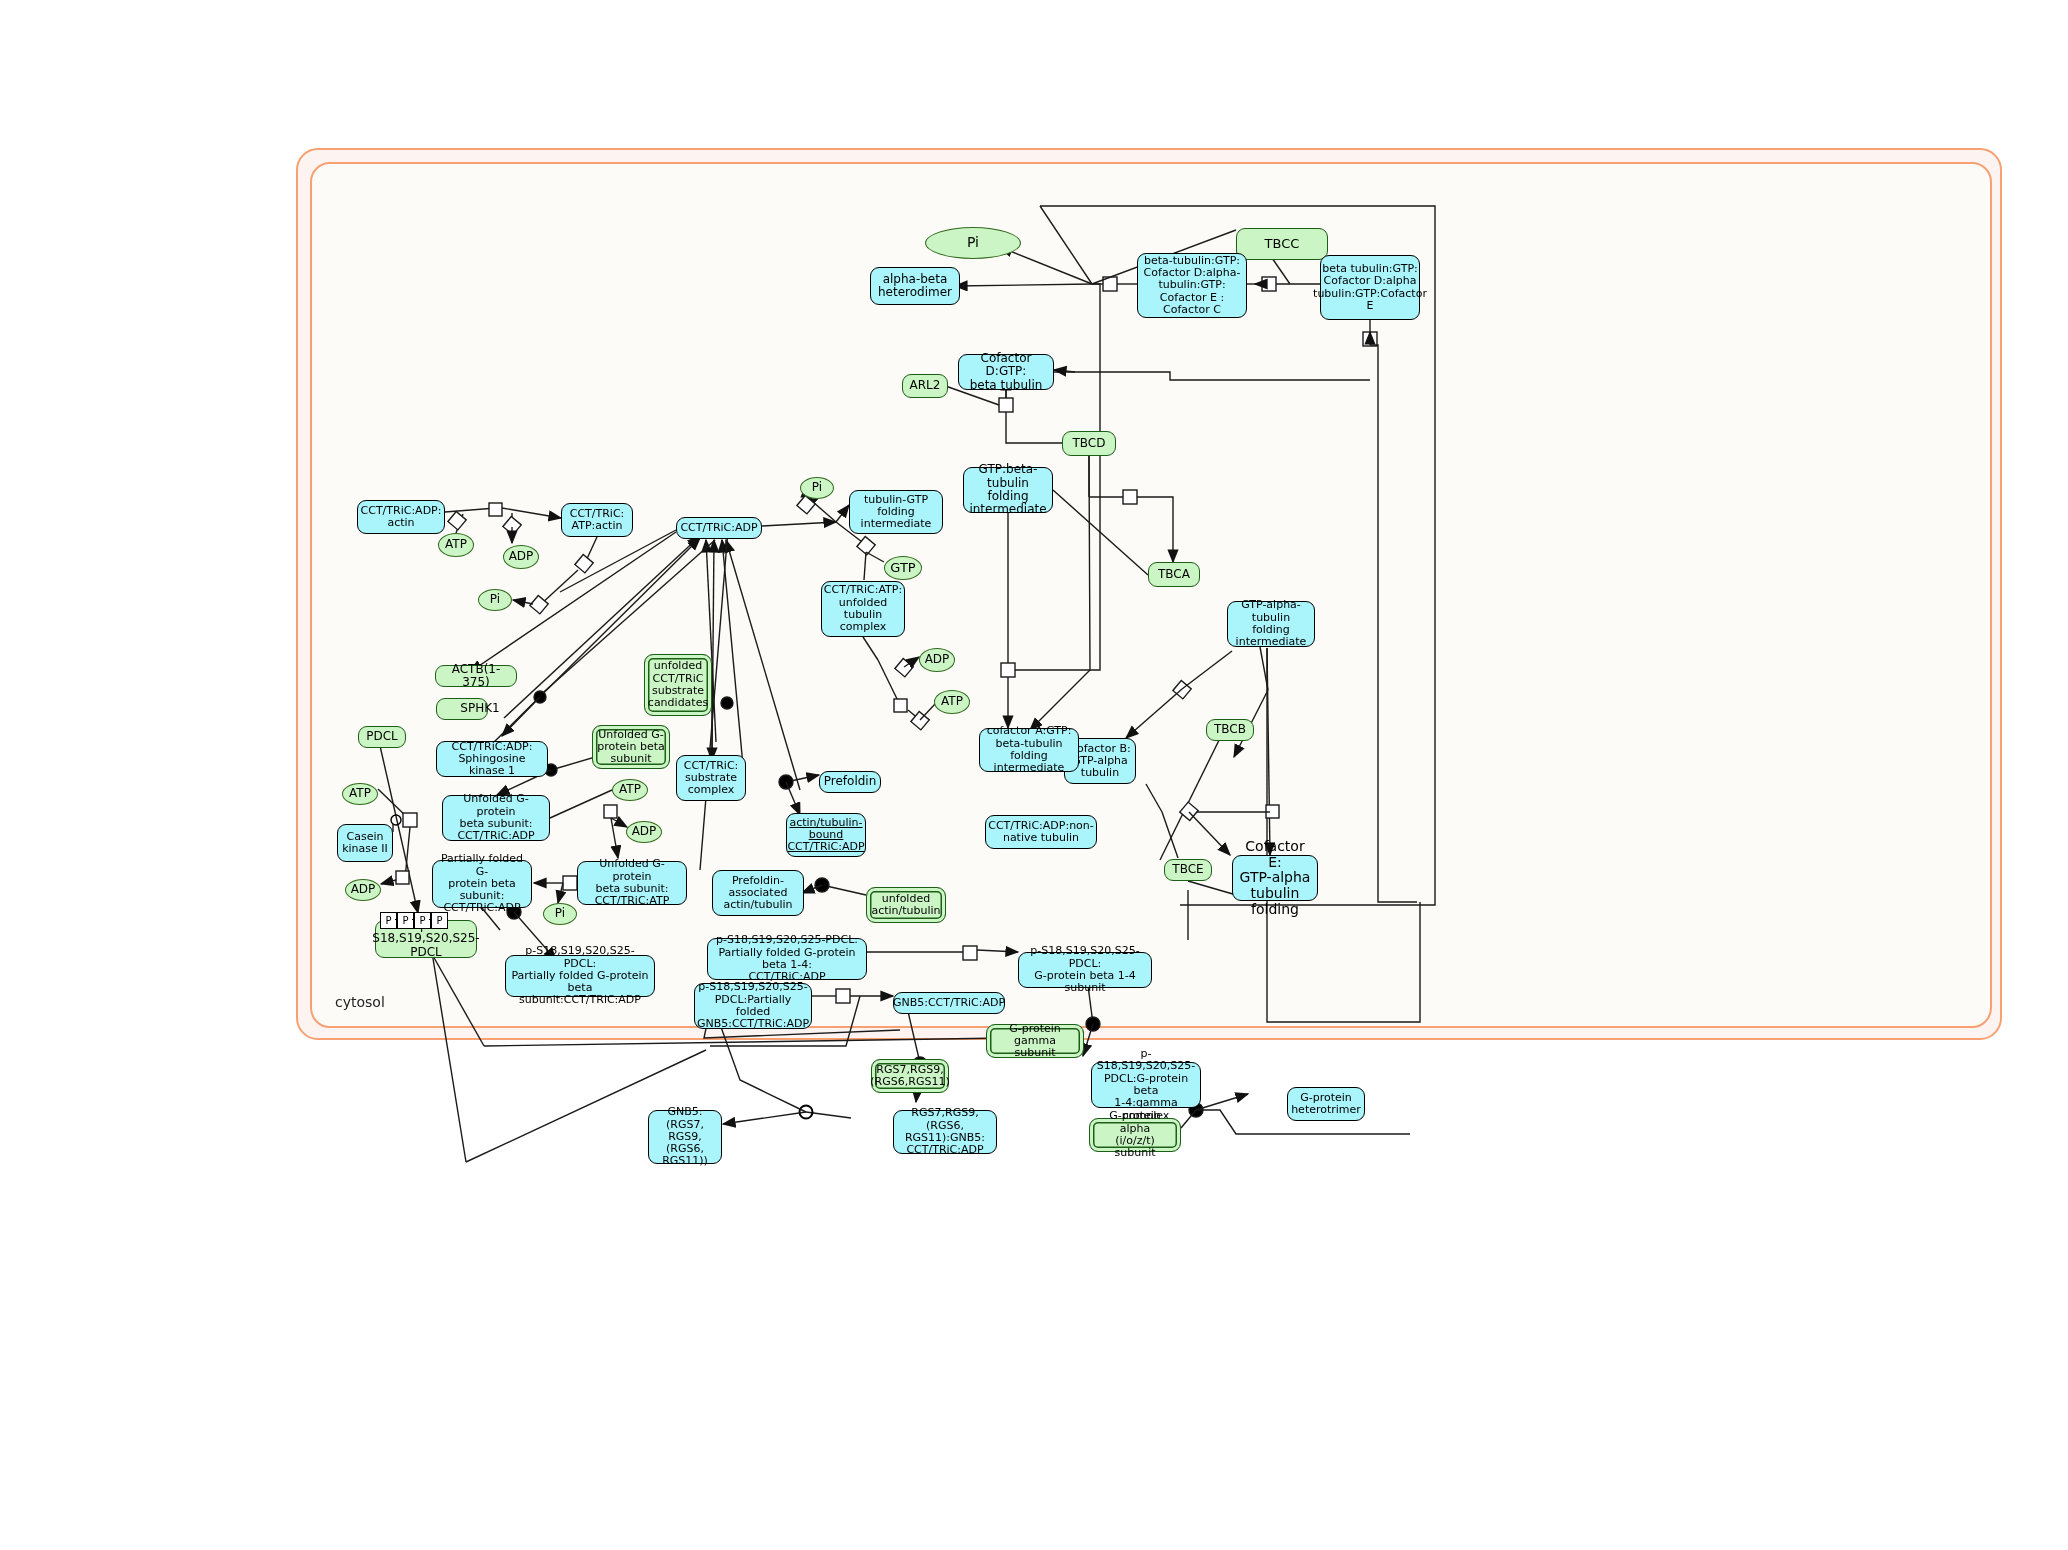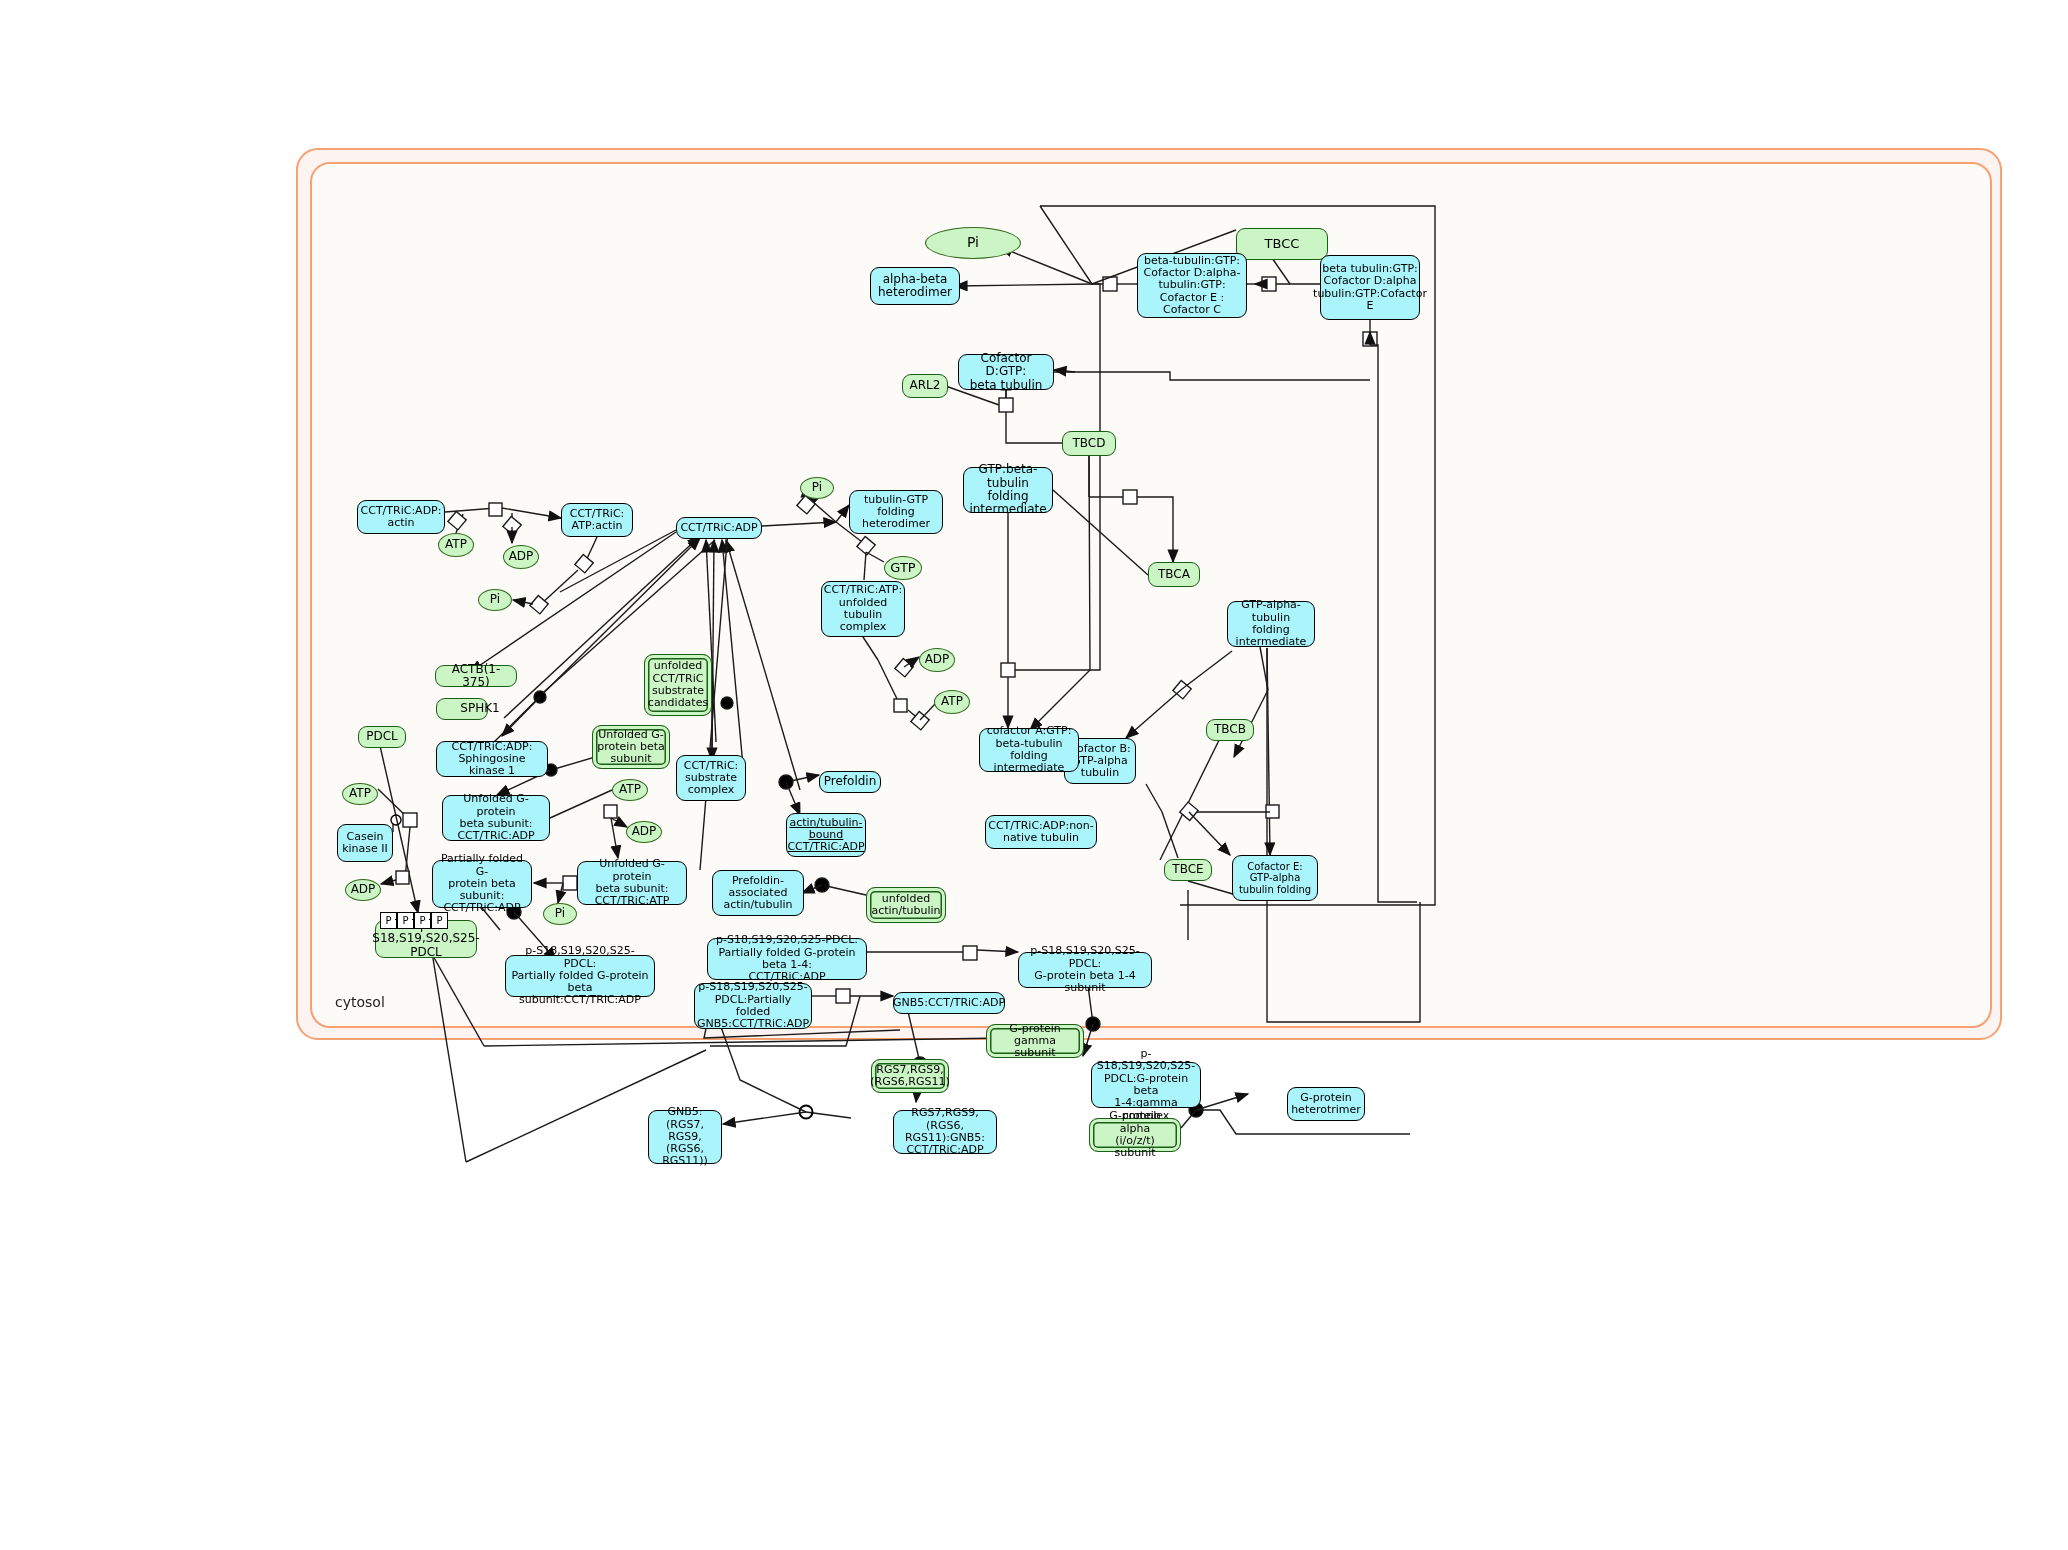--- a/index.html
+++ b/index.html
@@ -263,21 +263,21 @@
       </div>
       <div class="node entity" style="left: 676px; top: 517px; width: 86px; height: 22px; font-size: 11px;">
         <span style="white-space: pre-line;">CCT/TRiC:ADP</span>
       </div>
       <div class="node small" style="left: 800px; top: 477px; width: 34px; height: 22px; font-size: 12px;">
         <span style="white-space: pre-line;">Pi</span>
       </div>
       <div class="node entity" style="left: 849px; top: 490px; width: 94px; height: 44px; font-size: 11px;">
         <span style="white-space: pre-line;">tubulin-GTP
 folding
-heterodimer</span>
+intermediate</span>
       </div>
       <div class="node small" style="left: 884px; top: 556px; width: 38px; height: 24px; font-size: 13px;">
         <span style="white-space: pre-line;">GTP</span>
       </div>
       <div class="node entity" style="left: 821px; top: 581px; width: 84px; height: 56px; font-size: 11px;">
         <span style="white-space: pre-line;">CCT/TRiC:ATP:
 unfolded
 tubulin
 complex</span>
       </div>
@@ -389,21 +389,21 @@
 native tubulin</span>
       </div>
       <div class="node entity" style="left: 979px; top: 728px; width: 100px; height: 44px; font-size: 11px;">
         <span style="white-space: pre-line;">cofactor A:GTP:
 beta-tubulin folding
 intermediate</span>
       </div>
       <div class="node genesimple" style="left: 1164px; top: 859px; width: 48px; height: 22px; font-size: 12px;">
         <span style="white-space: pre-line;">TBCE</span>
       </div>
-      <div class="node entity" style="left: 1232px; top: 855px; width: 86px; height: 46px; font-size: 10px;">
+      <div class="node entity" style="left: 1232px; top: 855px; width: 86px; height: 46px; font-size: 14px;">
         <span style="white-space: pre-line;">Cofactor E:
 GTP-alpha
 tubulin folding</span>
       </div>
       <div class="node entity" style="left: 707px; top: 938px; width: 160px; height: 42px; font-size: 11px;">
         <span style="white-space: pre-line;">p-S18,S19,S20,S25-PDCL:
 Partially folded G-protein beta 1-4:
 CCT/TRiC:ADP</span>
       </div>
       <div class="node entity" style="left: 694px; top: 983px; width: 118px; height: 46px; font-size: 11px;">

